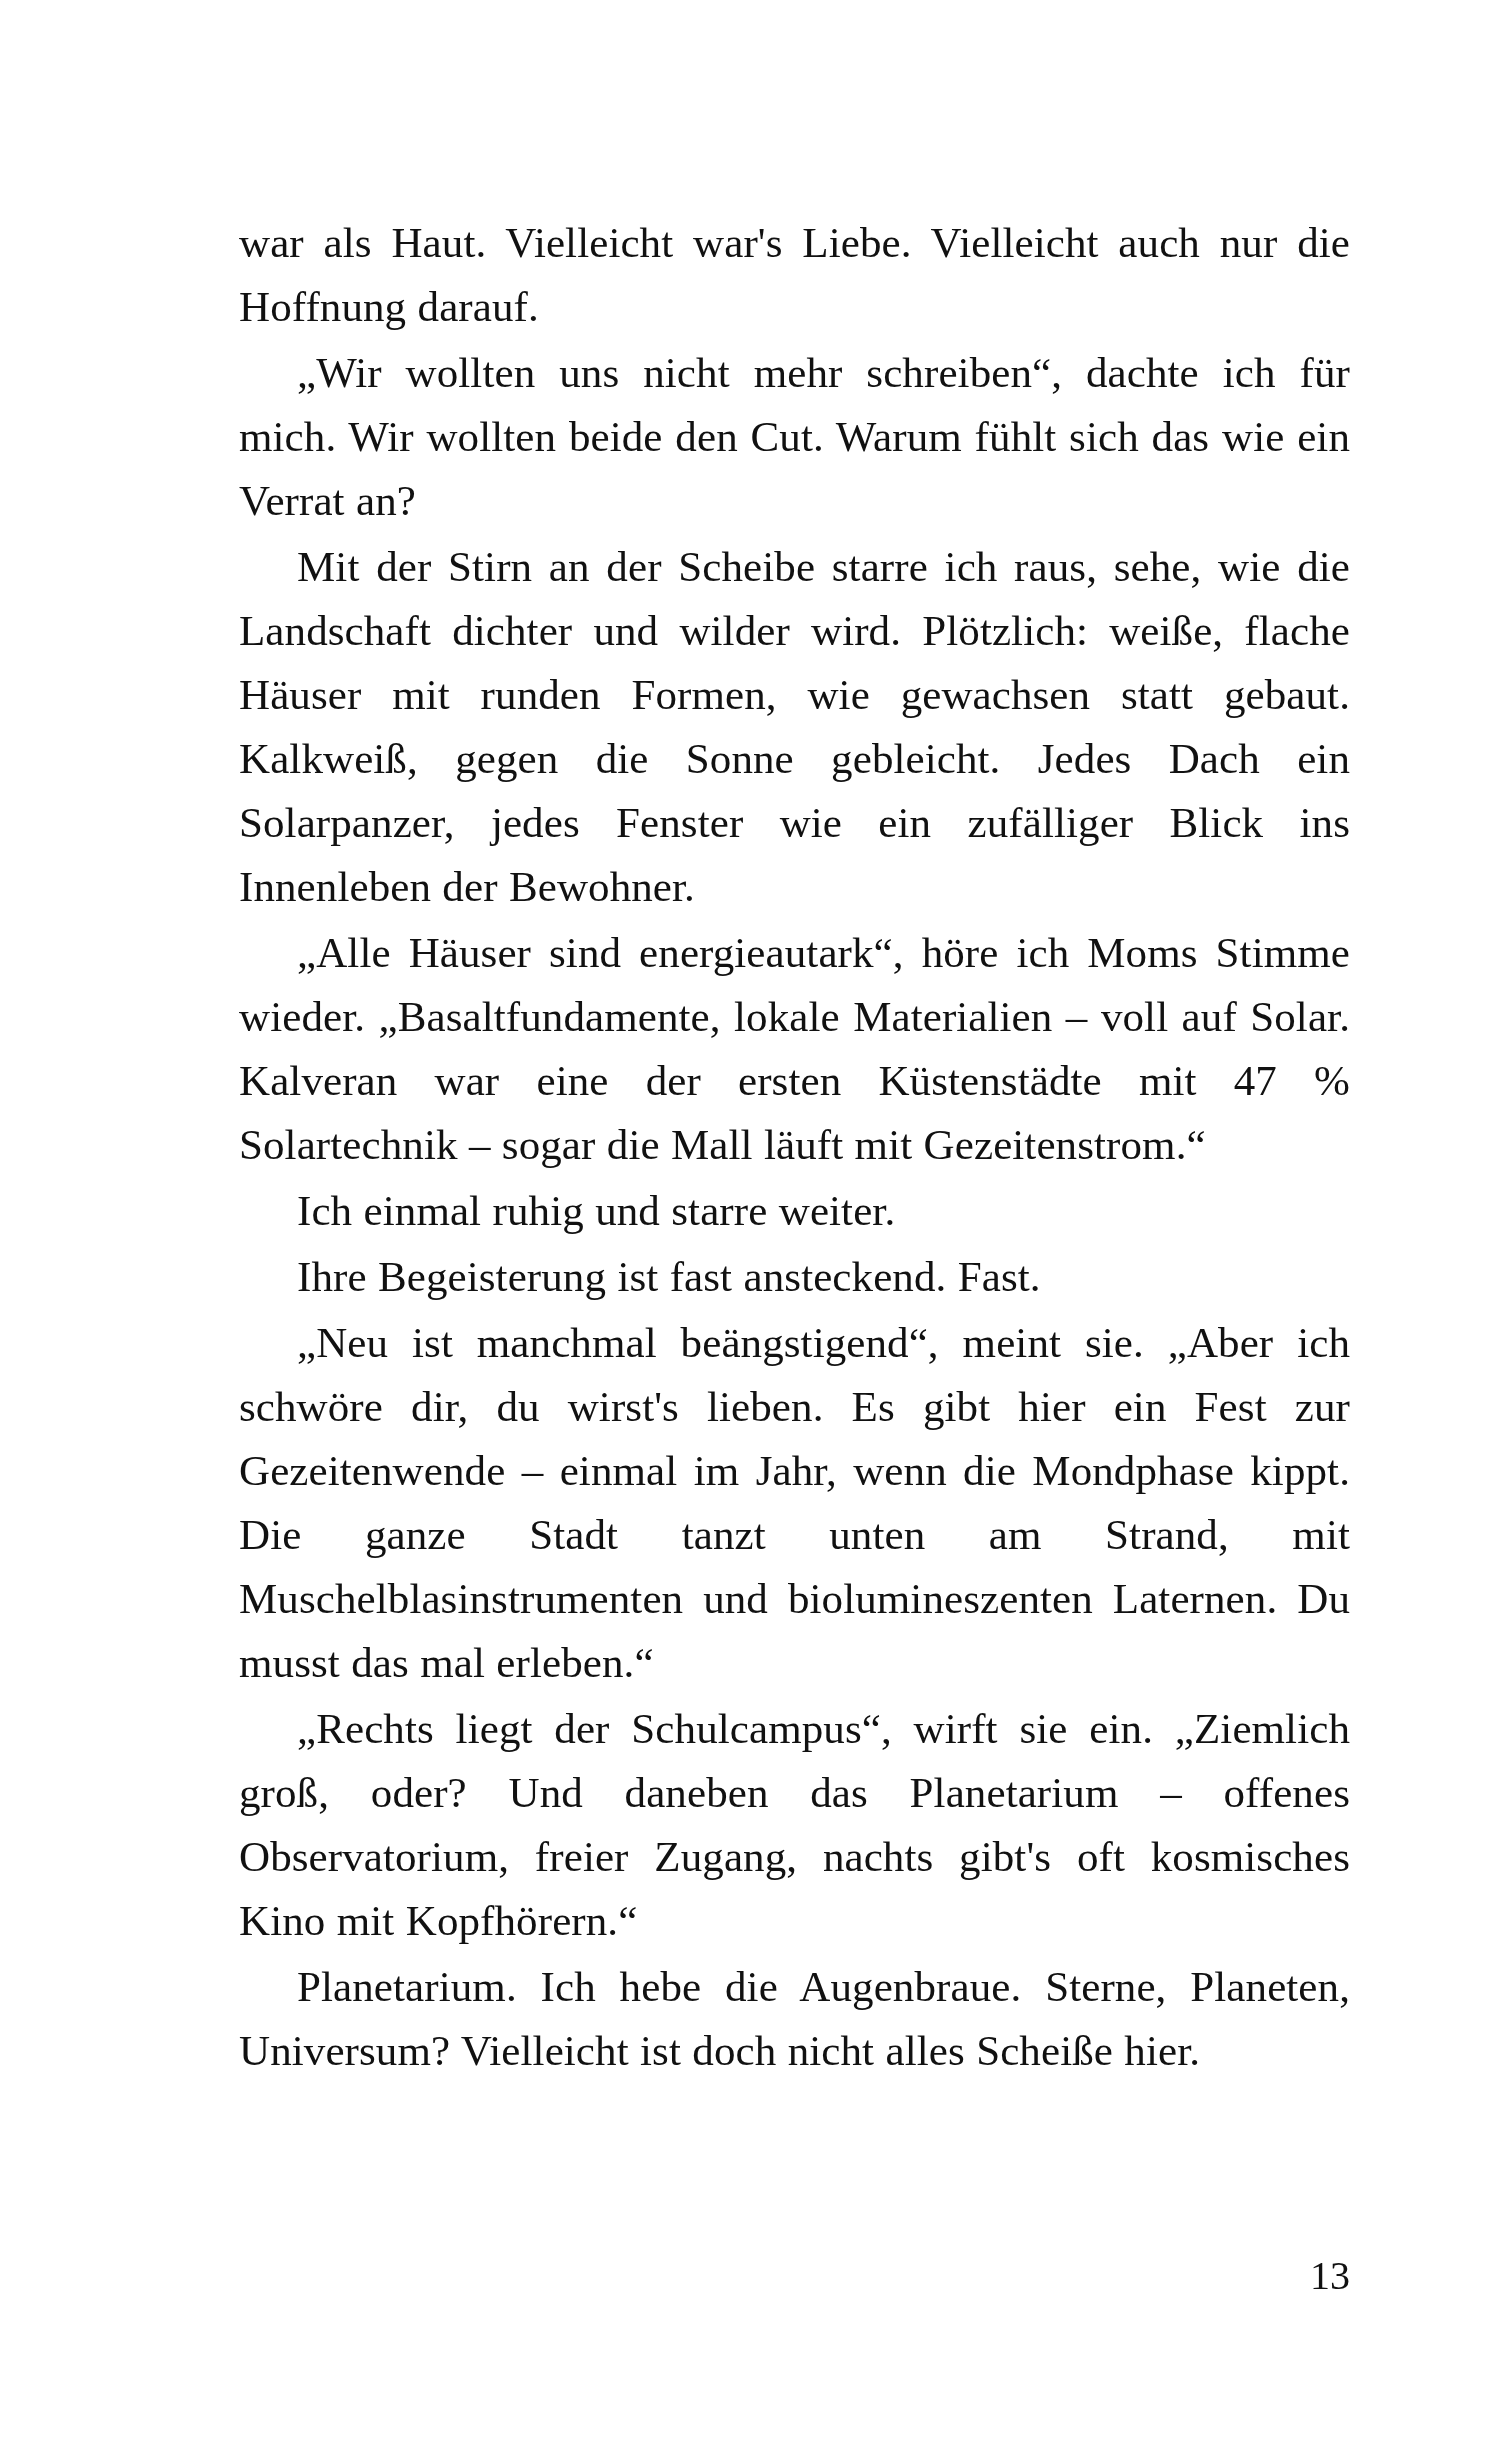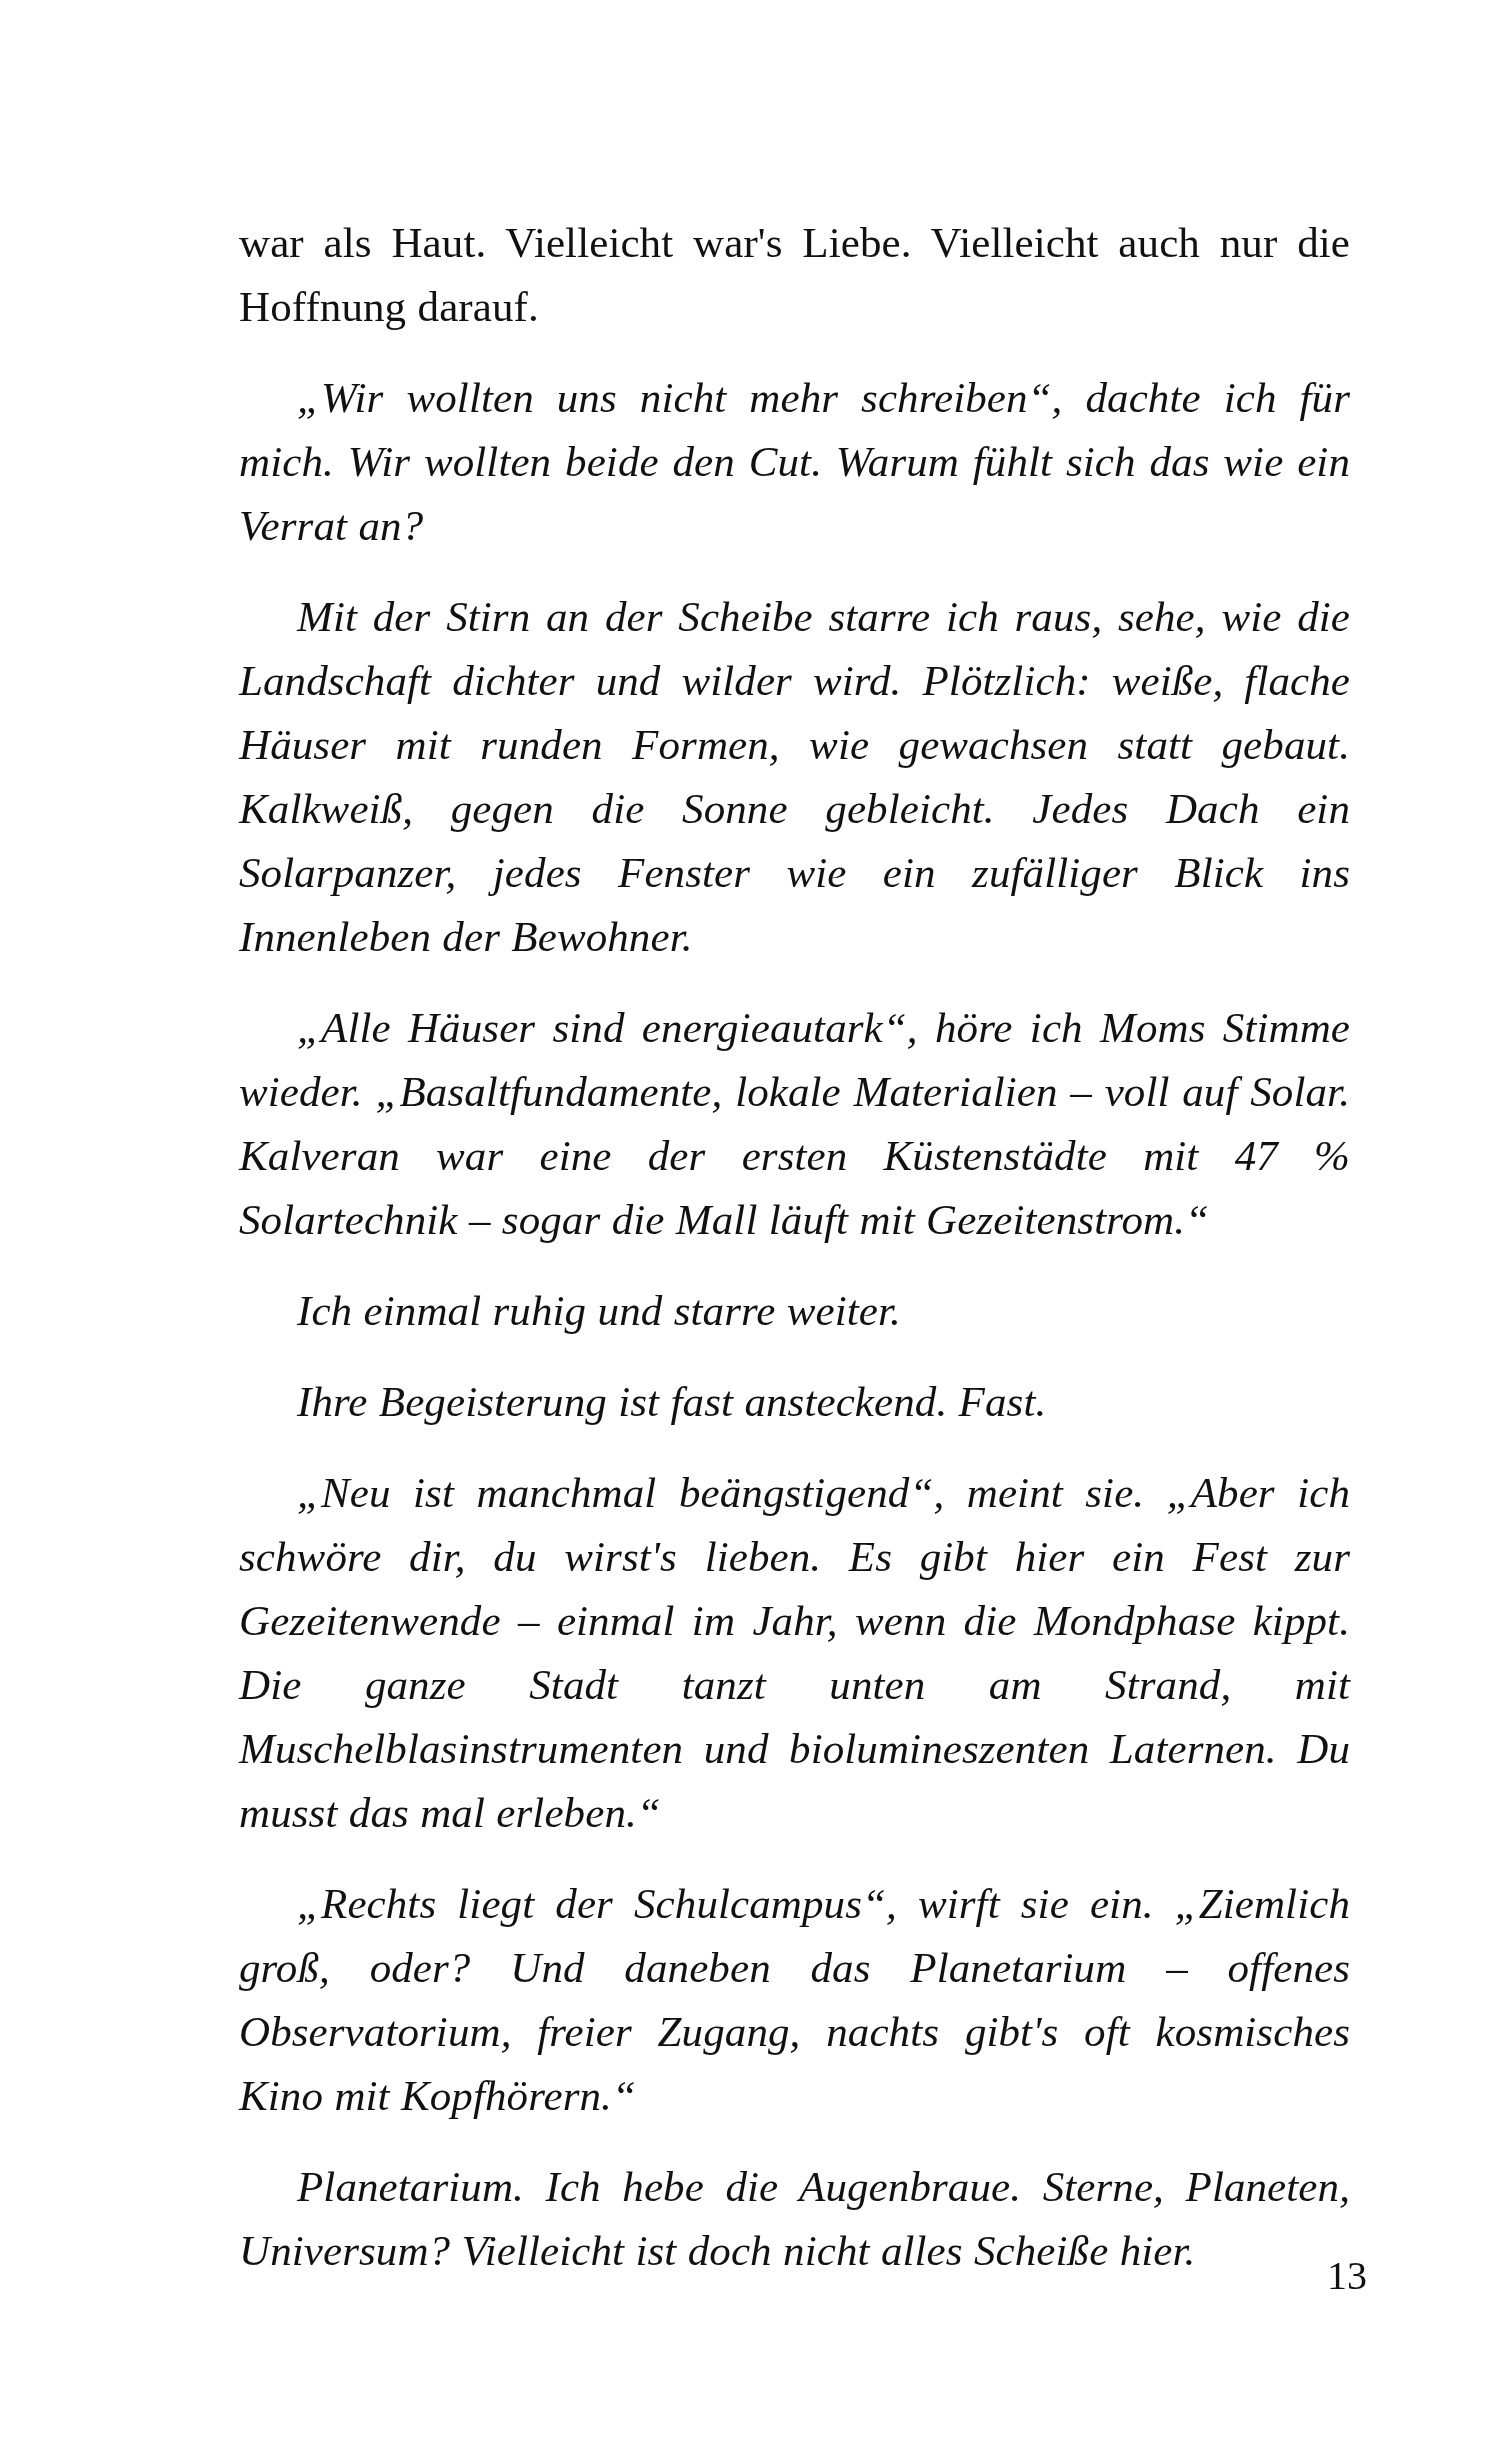--- a/index.html
+++ b/index.html
@@ -28,30 +28,29 @@
     font-size: 43px;
     line-height: 64px;
     text-align: justify;
     text-justify: inter-word;
     hyphens: auto;
     -webkit-hyphens: auto;
     letter-spacing: 0.1px;
     word-spacing: 0.5px;
   }
   .para + .para {
-    margin-top: 27px;
-    font-style: italic;
+    margin-top: 2px;
   }
   .para.indent {
     text-indent: 58px;
   }
   .page-number {
     position: absolute;
     top: 2256px;
-    left: 256px;
+    left: 239px;
     width: 1111px;
     text-align: right;
     font-size: 40px;
     line-height: 1;
   }
 </style>
 </head>
 <body>
 
 <div class="page">

